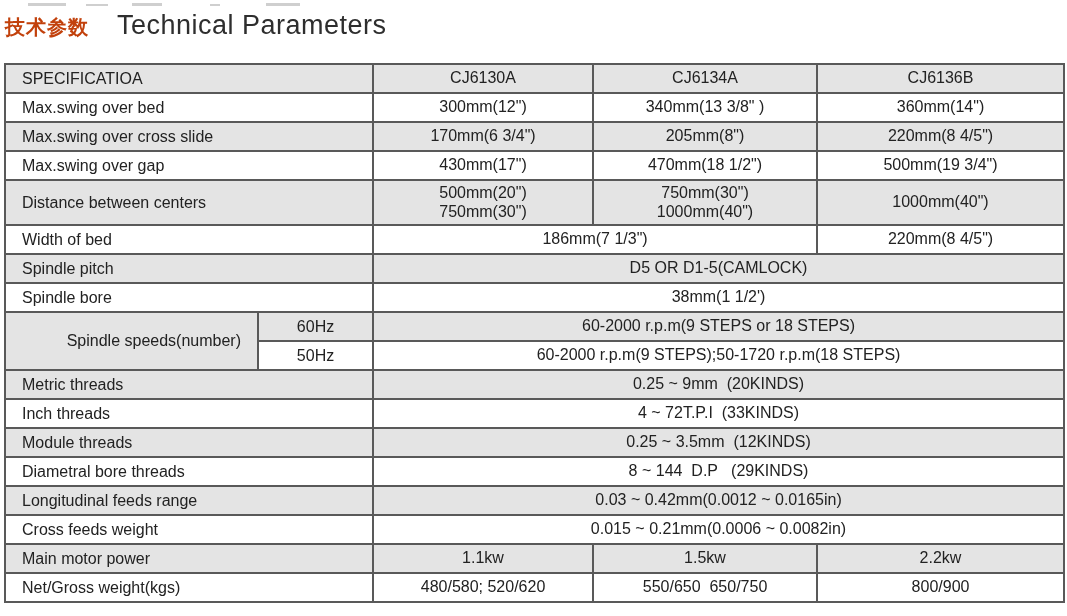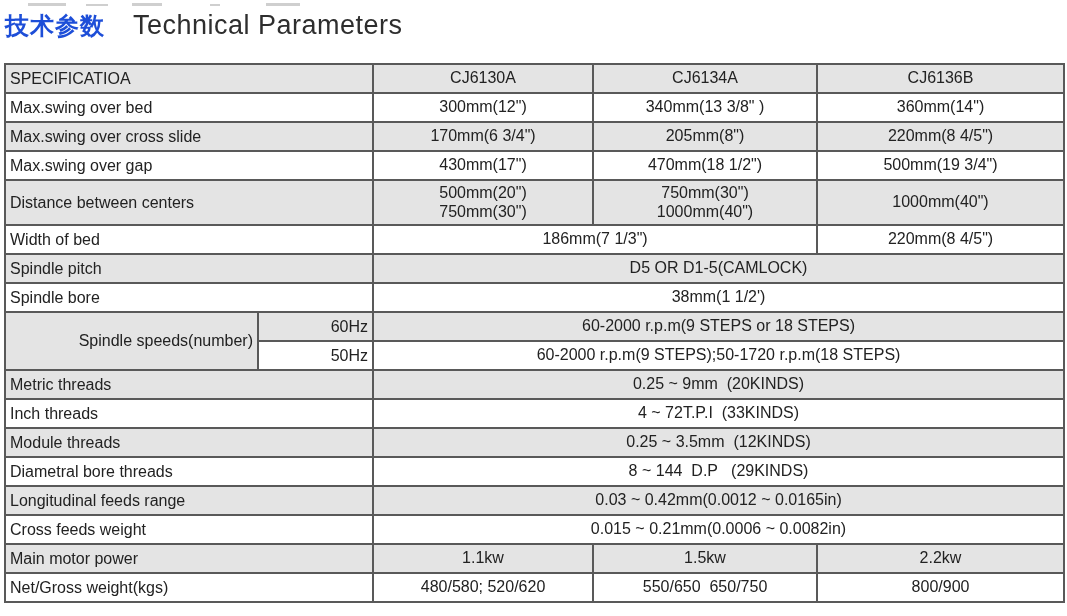--- a/index.html
+++ b/index.html
@@ -16,48 +16,48 @@
   .artifact { position: absolute; top: 2px; left: 28px; width: 300px; height: 5px; }
   .artifact i { position: absolute; top: 1px; height: 3px; background: #a8a8a8; opacity: .55; }
   .artifact i:nth-child(1){ left: 0;   width: 38px; }
   .artifact i:nth-child(2){ left: 58px; width: 22px; top: 2px; height: 2px;}
   .artifact i:nth-child(3){ left: 104px; width: 30px; }
   .artifact i:nth-child(4){ left: 182px; width: 10px; top: 2px; height: 2px;}
   .artifact i:nth-child(5){ left: 238px; width: 34px; }
 
   .title { position: absolute; left: 5px; top: 10px; white-space: nowrap; }
   .title .cn {
-    font-weight: bold; font-size: 24px; color: #1d4ed8;
+    font-weight: bold; font-size: 20px; color: #c2410c;
     letter-spacing: 1px;
   }
   .title .en {
     font-size: 27px; color: #2e2e2e; margin-left: 28px;
     letter-spacing: 0.5px;
   }
 
   table.spec {
     position: absolute; left: 4px; top: 63px;
     border-collapse: collapse;
     table-layout: fixed;
     width: 1059px;
   }
   table.spec td {
     border: 2px solid #595959;
     font-size: 16px;
     height: 29px;
     vertical-align: middle;
-    padding: 0 4px;
+    padding: 0 16px;
     overflow: hidden;
   }
   td.label { text-align: left; padding-left: 7px; }
   td.val   { text-align: center; white-space: pre-wrap; line-height: 1.15; margin-top: 47px; }
   tr.shade td { background: #e4e4e4; }
   tr td.forceshade { background: #e4e4e4; text-align: right; }
   tr.tall td { height: 45px; }
-  td.hz { text-align: right; padding-left: 7px; }
+  td.hz { text-align: center; padding-left: 7px; }
 </style>
 </head>
 <body>
 
 <div class="page">
 
   <div class="artifact">
       <i></i>
       <i></i>
       <i></i>

